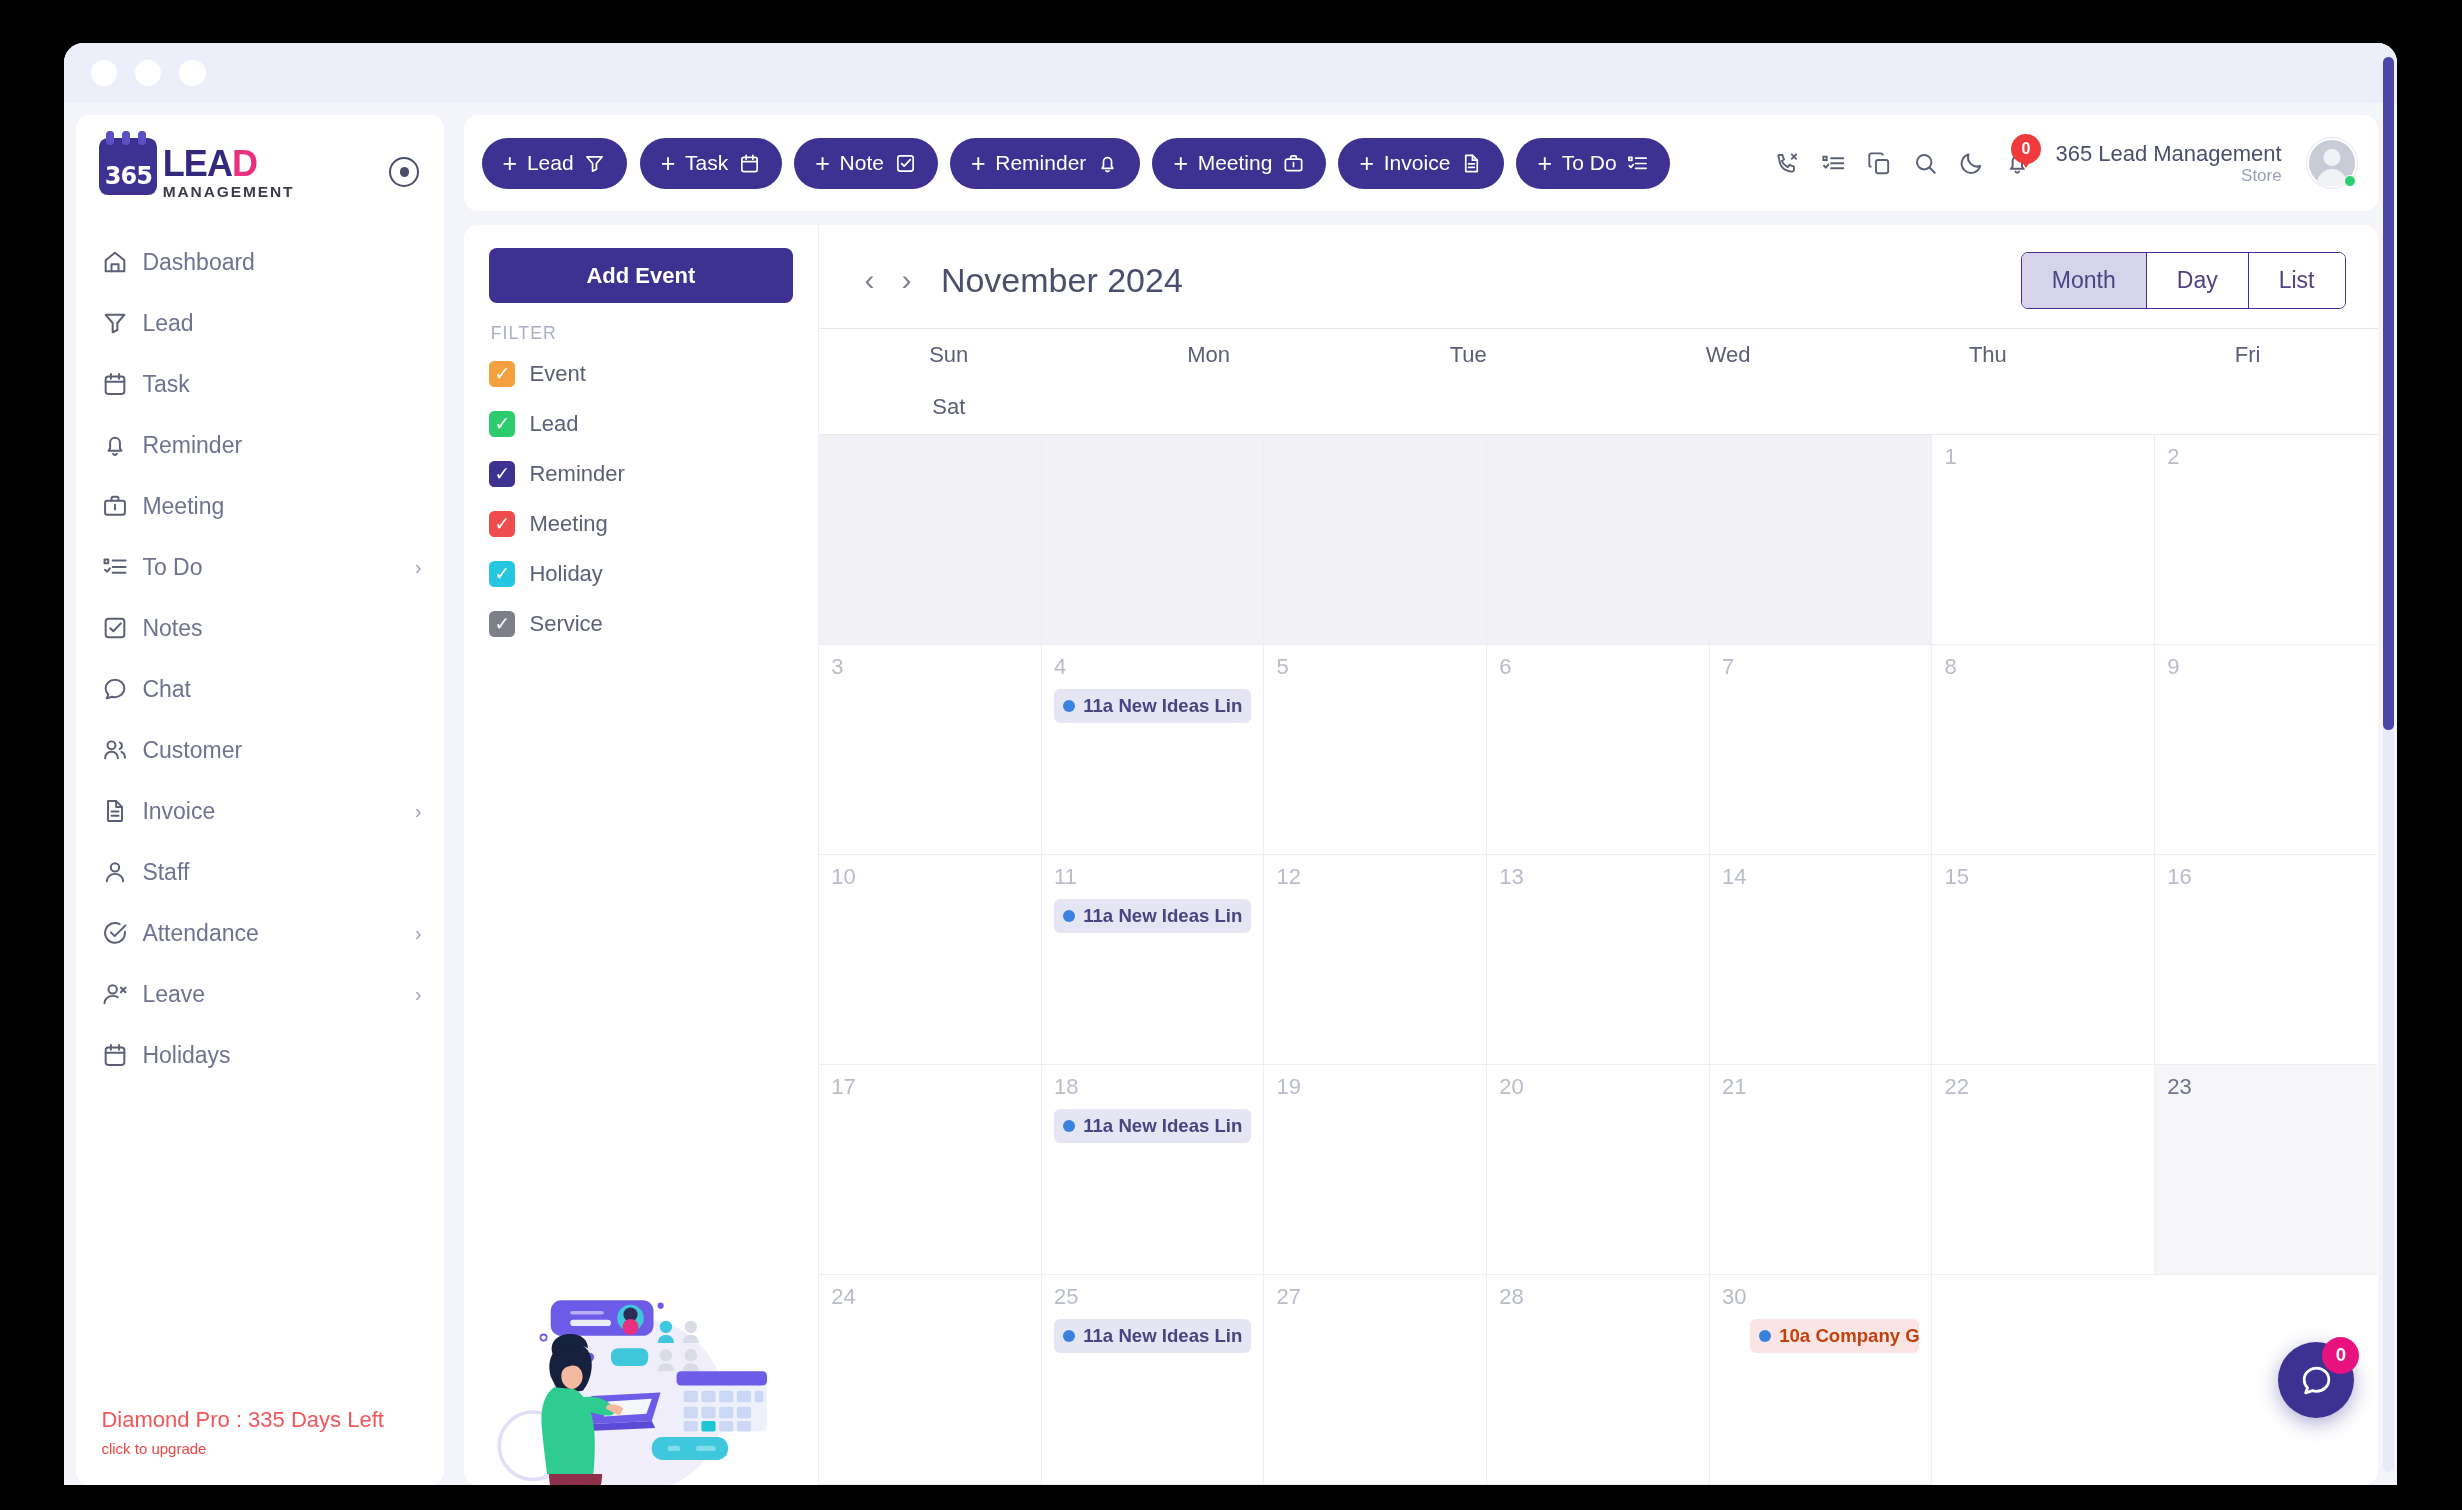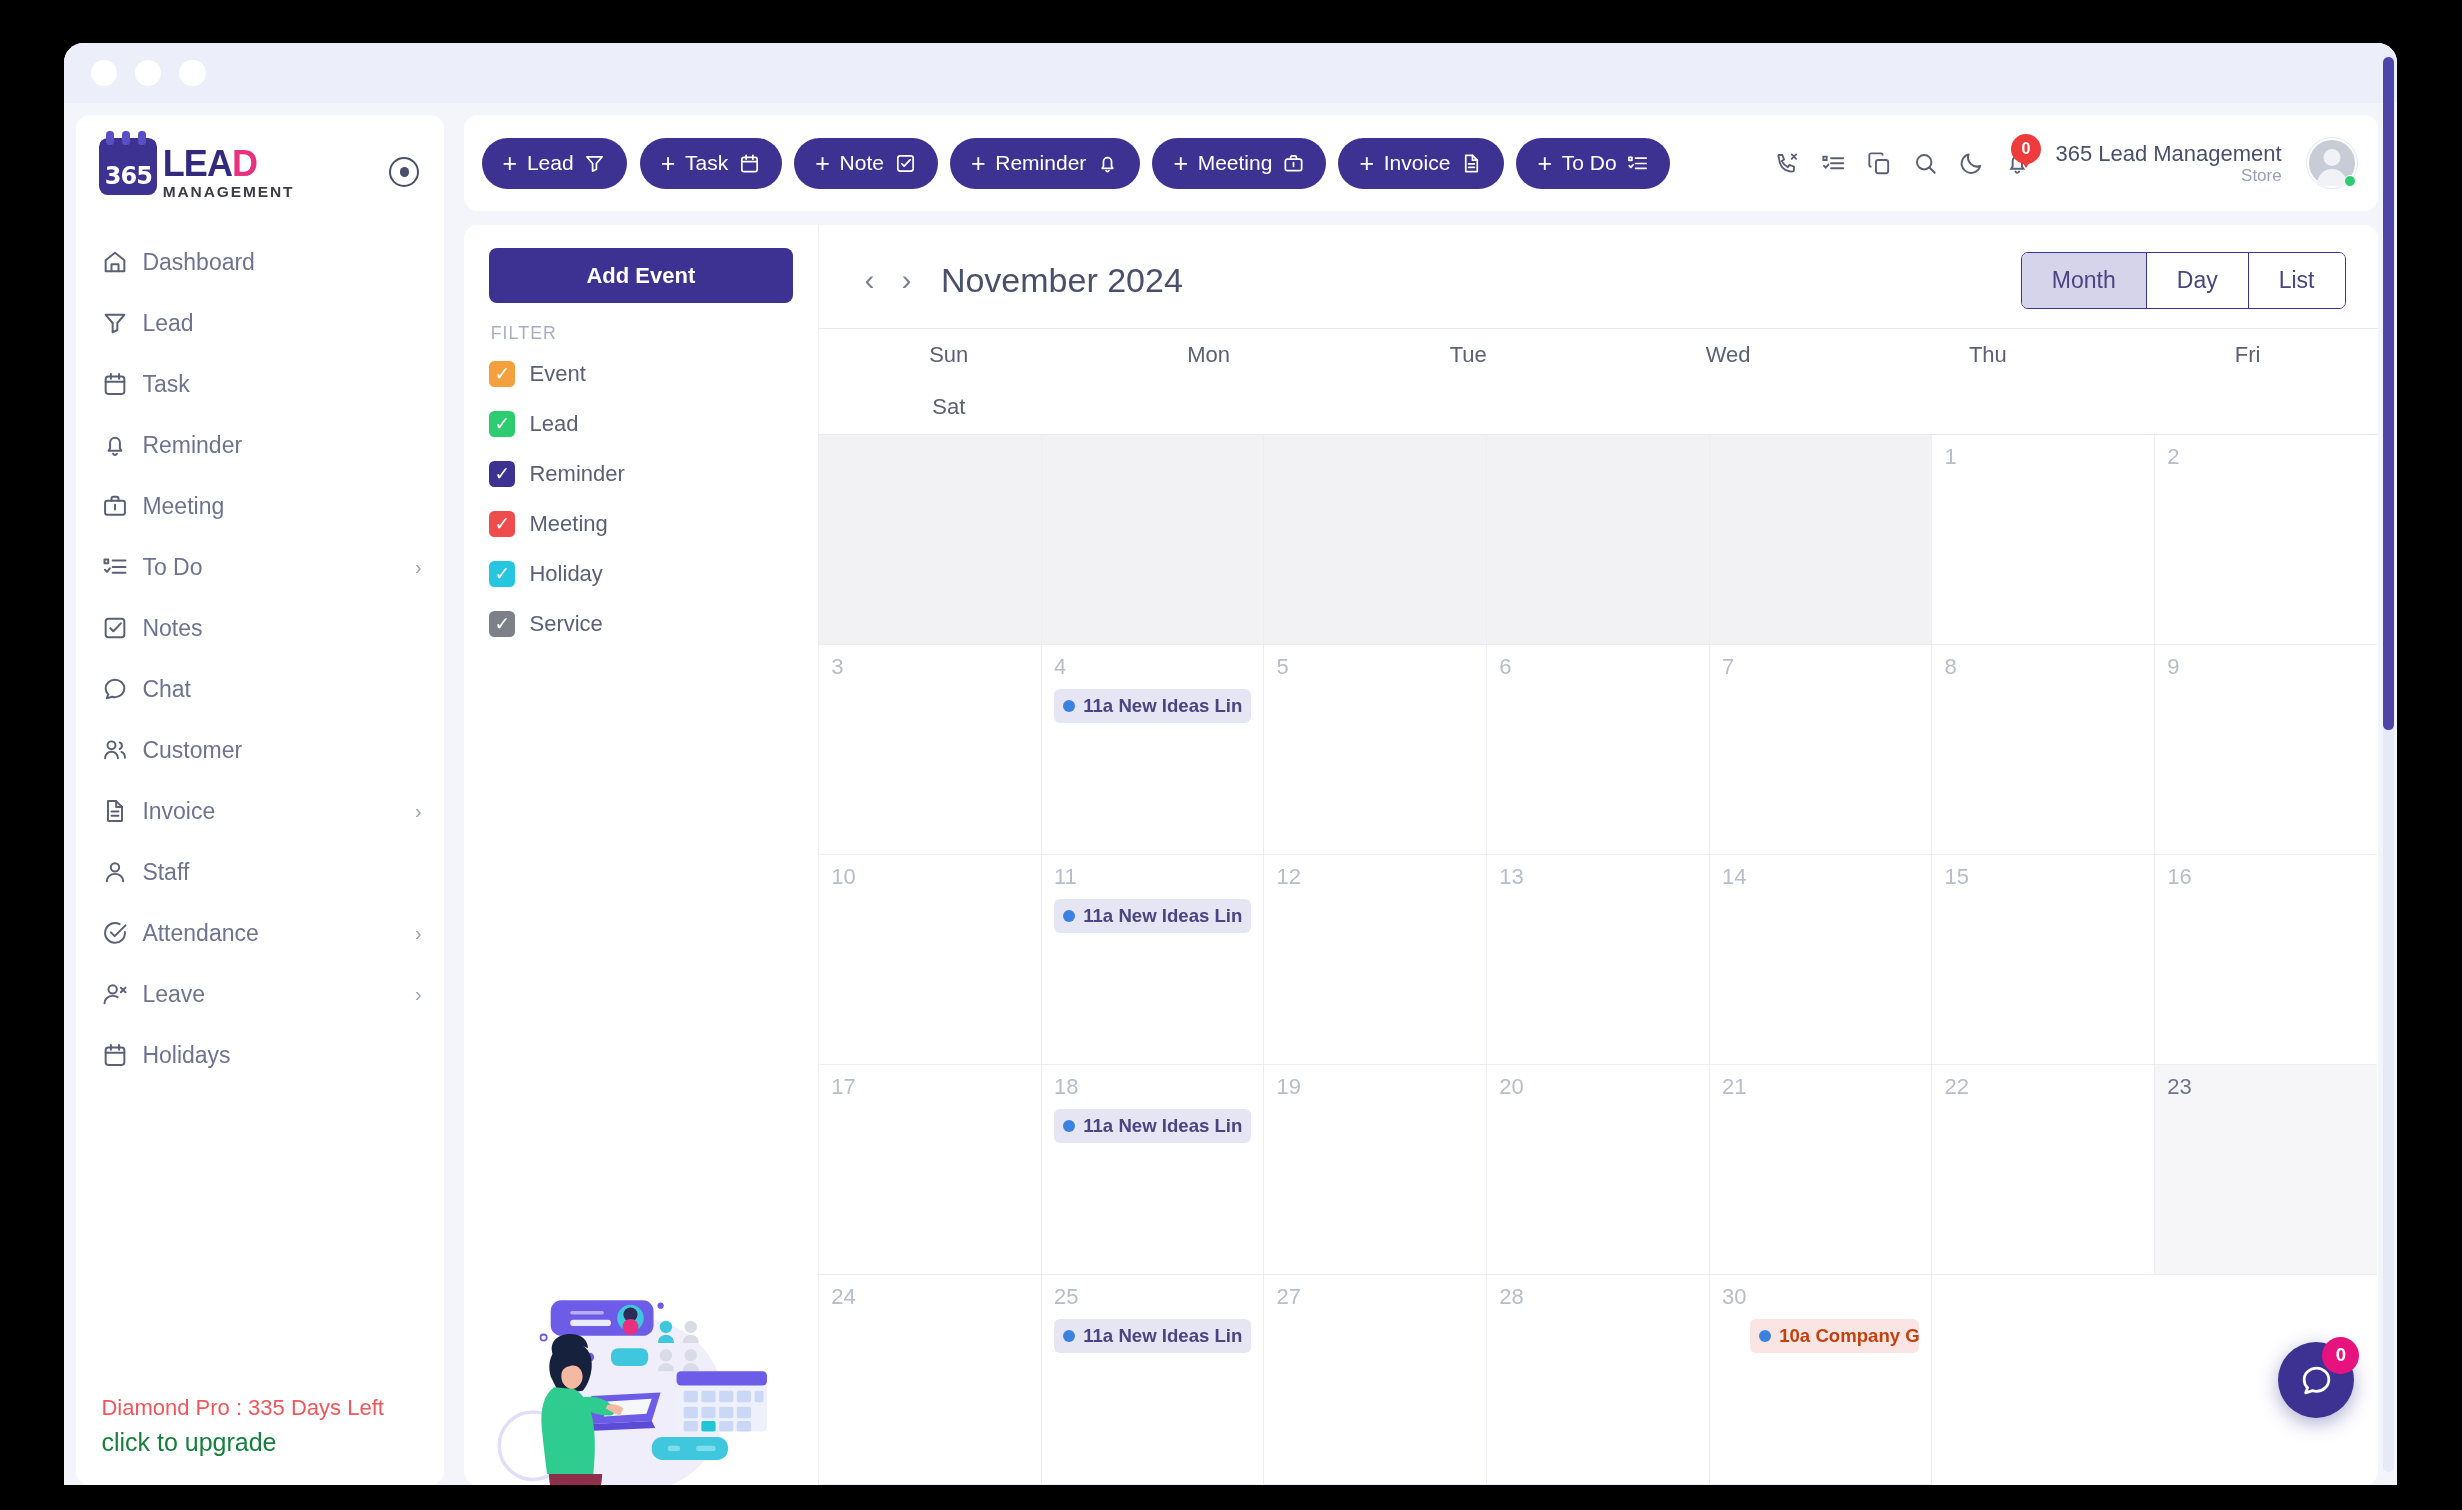--- a/index.html
+++ b/index.html
@@ -99,21 +99,21 @@
     box-shadow: 0 5.3px 17.7px rgba(160,40,140,.35);
   }
   .nav-item.active .ico { color: #fff; }
 
   .sb-footer {
     position: absolute;
     left: 0; right: 0; bottom: 28px;
     padding: 0 25px;
   }
   .plan { color: #f2555a; font-size: 22px; margin-bottom: 7px; }
-  .upgrade { color: #15803d; font-size: 25px; }
+  .upgrade { color: #ef4444; font-size: 15px; }
 
   
   .main {
     flex: 1;
     display: flex; flex-direction: column;
     padding: 12.4px 19.5px 0 19.5px;
     min-width: 0;
   }
   .topbar {
     background: #fff;

